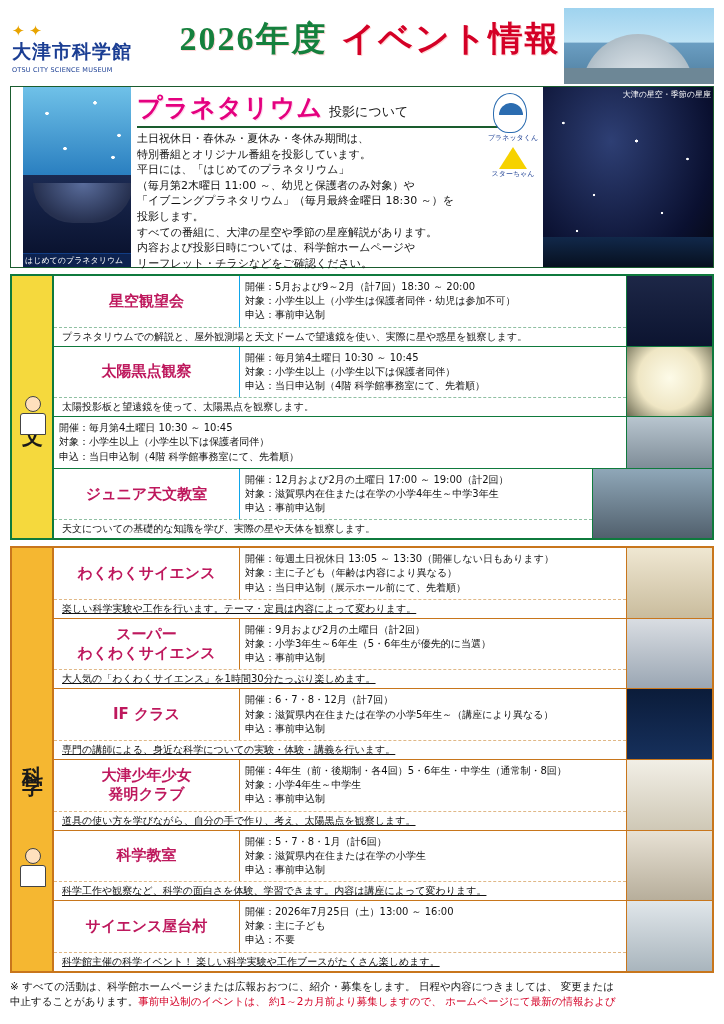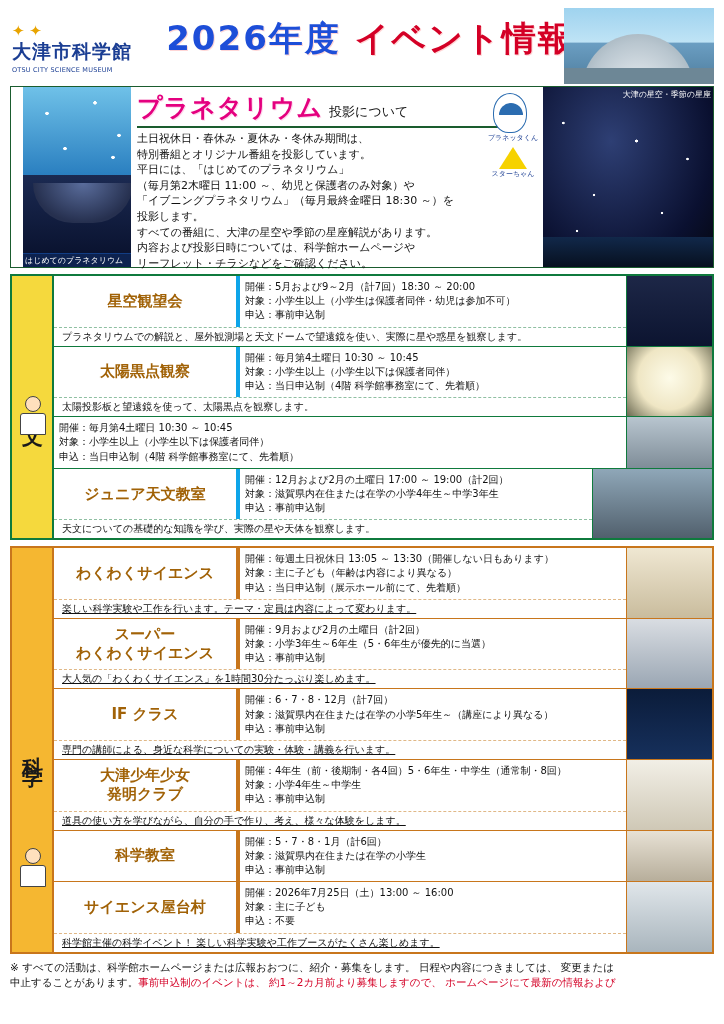--- a/index.html
+++ b/index.html
@@ -21,21 +21,21 @@
   .logo-star { color: #e8a400; font-size: 15px; line-height: 1; }
   .logo-jp { font-family: "DejaVu Sans", sans-serif; font-weight: bold; font-size: 19px; color: #1b3e93; letter-spacing: 1px; }
   .logo-en { font-size: 6.5px; color: #1b3e93; letter-spacing: .2px; margin-top: 1px; }
   .title-main {
     position: absolute; left: 150px; top: 8px; width: 420px;
     text-align: center;
     font-size: 34px; font-weight: bold; color: #d40026;
     letter-spacing: 2px;
     text-shadow: 1px 1px 0 #ffd6d6;
   }
-  .title-main .yr { color: #1d4ed8; }
+  .title-main .yr { color: #15803d; font-family: Liberation Serif, serif; }
   .dome {
     position: absolute; right: 0; top: 0; width: 150px; height: 76px;
     background: linear-gradient(#9fd3ef 0%, #bfe3f5 45%, #6b9ec2 46%, #4e7d9e 100%);
     overflow: hidden;
   }
   .dome:before {
     content: ""; position: absolute; left: 18px; top: 26px; width: 112px; height: 56px;
     background: radial-gradient(ellipse at 50% 100%, #e9eef2 0%, #b9c6cf 60%, #8fa2ad 100%);
     border-radius: 56px 56px 0 0;
   }
@@ -146,22 +146,22 @@
   .rows { flex: 1; }
   .row { display: flex; border-bottom: 1px solid #0f7a3d; }
   .section.sci .row { border-bottom-color: #c8761c; }
   .row:last-child { border-bottom: none; }
   .row-main { flex: 1; display: flex; flex-direction: column; }
   .row-top { display: flex; }
   .ev-name {
     width: 186px; flex: 0 0 186px;
     display: flex; align-items: center; justify-content: center;
     text-align: center;
-    font-size: 15px; font-weight: bold; color: #a16207;
-    border-right: 4px solid #0ea5e9;
+    font-size: 15px; font-weight: bold; color: #be185d;
+    border-right: 1px solid #0ea5e9;
     padding: 4px 2px; line-height: 1.25;
   }
   .section.sci .ev-name { border-right-color: #c8761c; }
   .ev-meta { flex: 1; padding: 4px 5px; font-size: 10px; line-height: 1.42; }
   .ev-meta div { white-space: nowrap; }
   .ev-desc {
     font-size: 10px; padding: 2px 6px 3px 8px; border-top: 1px dashed #8fbfa2;
     line-height: 1.3;
   }
   .section.sci .ev-desc { border-top-color: #e0b887; text-decoration: underline; }
@@ -402,37 +402,38 @@
         <div class="row-main">
           <div class="row-top">
             <div class="ev-name" style="white-space:pre-line">大津少年少女
 発明クラブ</div>
             <div class="ev-meta">
               <div>開催：4年生（前・後期制・各4回）5・6年生・中学生（通常制・8回）</div>
               <div>対象：小学4年生～中学生</div>
               <div>申込：事前申込制</div>
             </div>
           </div>
-          <div class="ev-desc">道具の使い方を学びながら、自分の手で作り、考え、様々な体験をします。</div>
+          <div class="ev-desc">道具の使い方を学びながら、自分の手で作り、考え、太陽黒点を観察します。</div>
         </div>
         <div class="thumb">
             <span class="ph ph8"></span>
           </div>
       </div>
 
       <div class="row">
         <div class="row-main">
           <div class="row-top">
             <div class="ev-name">科学教室</div>
             <div class="ev-meta">
               <div>開催：5・7・8・1月（計6回）</div>
               <div>対象：滋賀県内在住または在学の小学生</div>
               <div>申込：事前申込制</div>
             </div>
           </div>
+          <div class="ev-desc">科学工作や観察など、科学の面白さを体験、学習できます。内容は講座によって変わります。</div>
         </div>
         <div class="thumb">
             <span class="ph ph9"></span>
           </div>
       </div>
 
       <div class="row">
         <div class="row-main">
           <div class="row-top">
             <div class="ev-name">サイエンス屋台村</div>

